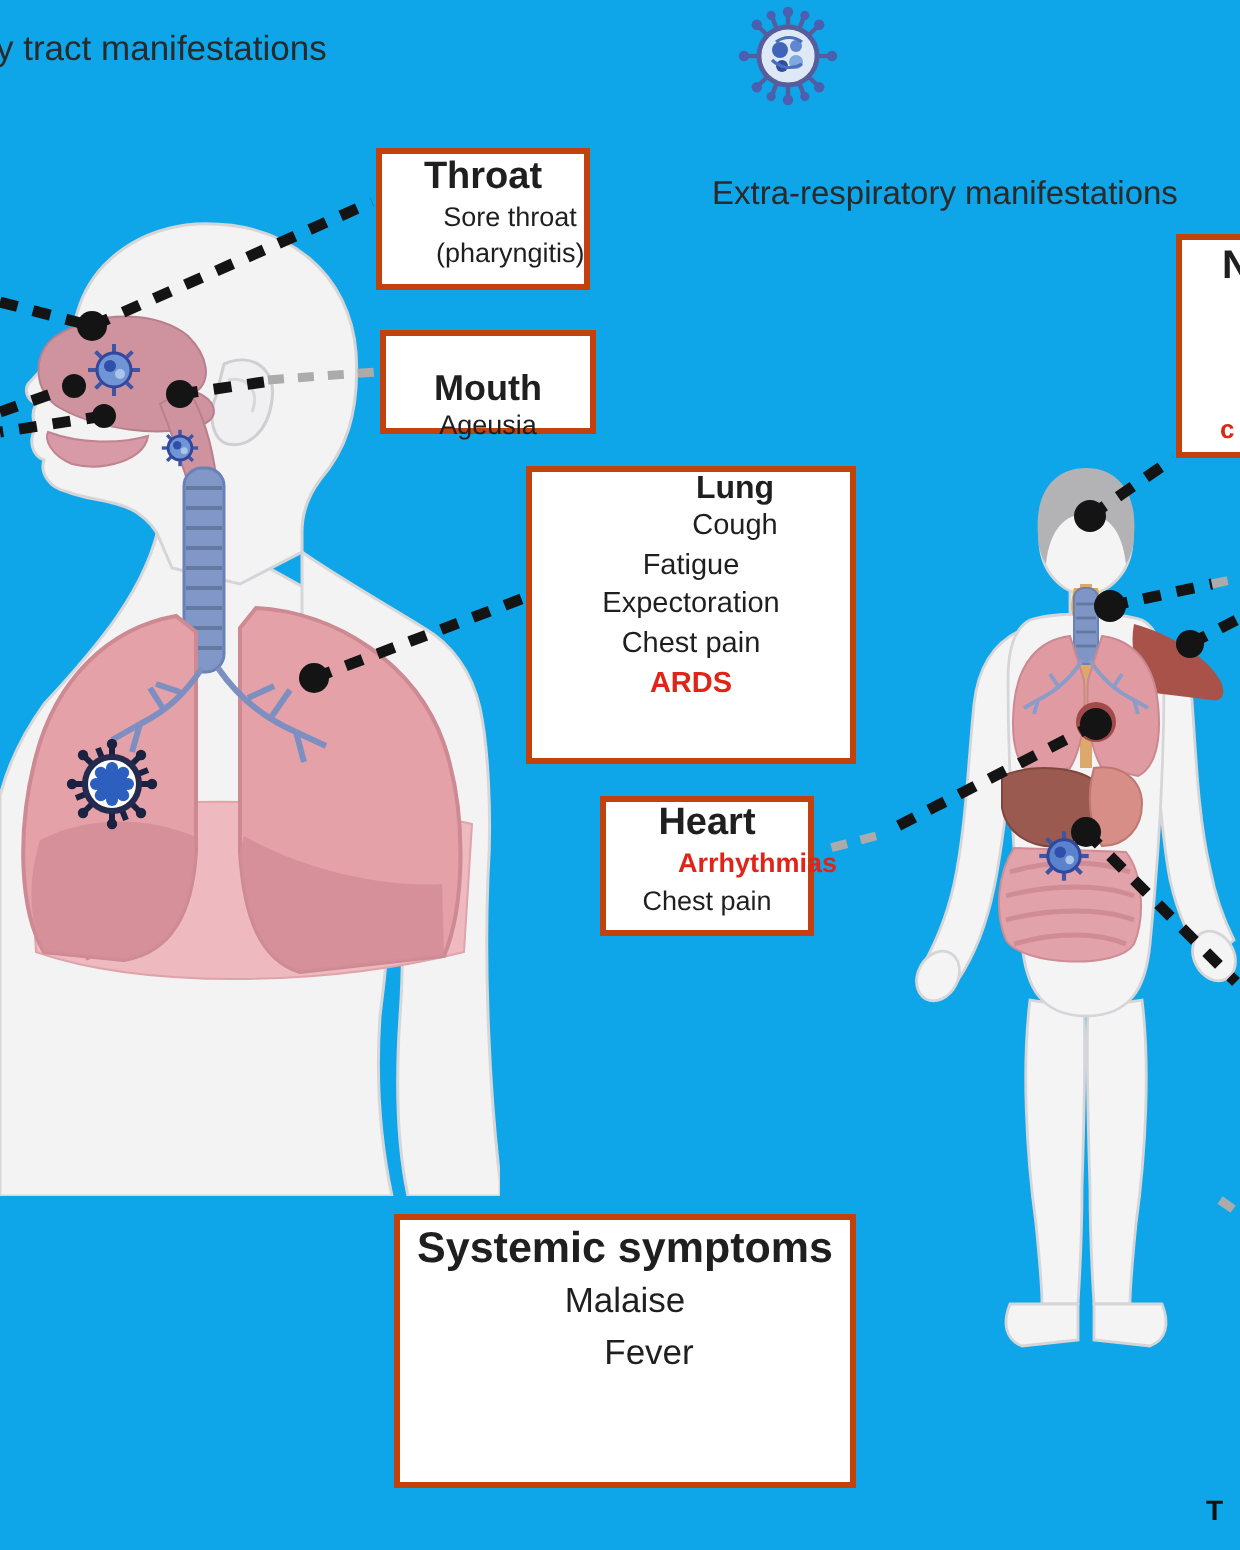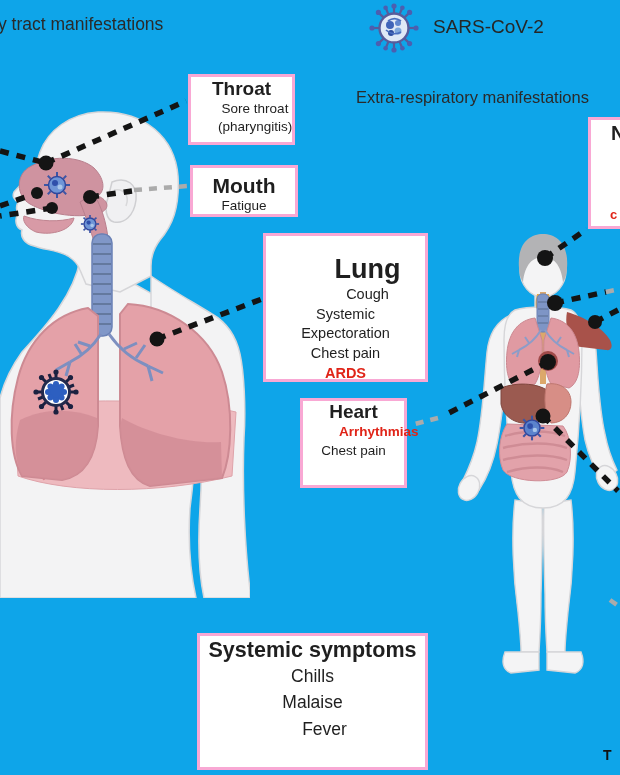--- a/index.html
+++ b/index.html
@@ -3,36 +3,36 @@
 <meta charset="utf-8">
 <style>
   html,body{margin:0;padding:0;background:#fff;}
   #canvas{position:relative;width:620px;height:775px;overflow:hidden;background:#0ea5e9;
           font-family:Liberation Sans, sans-serif;color:#1f1f1f;}
   .hdr{position:absolute;white-space:nowrap;color:#2a2a2a;}
   #left-header{left:-2px;top:14px;font-size:17.5px;}
   #virus-label{left:433px;top:16px;font-size:19px;color:#262626;}
   #right-header{left:356px;top:88px;font-size:16.5px;}
   #caption-t{left:603px;top:747px;font-size:14px;font-weight:700;color:#111;}
-  .box{position:absolute;background:#fff;border:3px solid #f9a8d4;box-sizing:border-box;
+  .box{position:absolute;background:#fff;border:3px solid #c2410c;box-sizing:border-box;
        text-align:center;z-index:5;}
   .box .t{font-weight:700;}
   #box-throat{left:188px;top:74px;width:107px;height:71px;}
   #box-throat .t{font-size:19px;margin-top:1px;}
   #box-throat .l{font-size:13.5px;line-height:1.32;padding-left:27px;}
   #box-mouth{left:190px;top:165px;width:108px;height:52px;}
-  #box-mouth .t{font-size:21px;margin-top:6px;}
+  #box-mouth .t{font-size:18px;margin-top:16px;}
   #box-mouth .l{font-size:13.5px;}
   #box-lung{left:263px;top:233px;width:165px;height:149px;}
-  #box-lung .t{font-size:27px;margin-top:18px;padding-left:44px;}
+  #box-lung .t{font-size:16px;margin-top:0;padding-left:44px;}
   #box-lung .l{font-size:14.5px;line-height:1.36;}
-  #box-heart{left:300px;top:398px;width:107px;height:90px;}
+  #box-heart{left:300px;top:398px;width:107px;height:70px;}
   #box-heart .t{font-size:19px;}
   #box-heart .l{font-size:13.5px;line-height:1.4;}
-  #box-systemic{left:197px;top:607px;width:231px;height:137px;margin-top:26px;}
+  #box-systemic{left:197px;top:607px;width:231px;height:137px;}
   #box-systemic .t{font-size:21.5px;margin-top:2px;}
   #box-systemic .l{font-size:17.5px;line-height:1.5;}
   #box-partial{left:588px;top:117px;width:70px;height:112px;}
   #box-partial .pn{position:absolute;left:20px;top:2px;font-size:20px;font-weight:700;}
   #box-partial .pc{position:absolute;left:19px;top:87px;font-size:13px;font-weight:700;}
   svg{position:absolute;}
   #fig-left{left:0;top:108px;z-index:1;}
   #fig-right{left:455px;top:232px;z-index:1;}
   #top-virus{left:366px;top:1px;z-index:2;}
   #connectors{left:0;top:0;z-index:3;}
@@ -313,53 +313,51 @@
       <circle cx="157" cy="339" r="7.5"></circle>
       <circle cx="545" cy="258" r="8"></circle>
       <circle cx="555" cy="303" r="8"></circle>
       <circle cx="595" cy="322" r="7"></circle>
       <circle cx="548" cy="362" r="8"></circle>
       <circle cx="543" cy="416" r="7.5"></circle>
     </g>
   </svg>
 
   <div class="hdr" id="left-header">y tract manifestations</div>
-  <div class="hdr" id="virus-label">SARS-CoV-2</div>
   <div class="hdr" id="right-header">Extra-respiratory manifestations</div>
   <div class="hdr" id="caption-t">T</div>
 
   <div class="box" id="box-throat">
     <div class="t">Throat</div>
     <div class="l" style="color: rgb(31, 31, 31); font-weight: 400;">Sore throat</div>
     <div class="l" style="color: rgb(31, 31, 31); font-weight: 400;">(pharyngitis)</div>
   </div>
 
   <div class="box" id="box-mouth">
     <div class="t">Mouth</div>
-    <div class="l" style="color: rgb(31, 31, 31); font-weight: 400;">Fatigue</div>
+    <div class="l" style="color: rgb(31, 31, 31); font-weight: 400;">Ageusia</div>
   </div>
 
   <div class="box" id="box-lung">
     <div class="t">Lung</div>
     <div class="l" style="color: rgb(31, 31, 31); font-weight: 400; margin-left: 44px;">Cough</div>
-    <div class="l" style="color: rgb(31, 31, 31); font-weight: 400;">Systemic</div>
+    <div class="l" style="color: rgb(31, 31, 31); font-weight: 400;">Fatigue</div>
     <div class="l" style="color: rgb(31, 31, 31); font-weight: 400;">Expectoration</div>
     <div class="l" style="color: rgb(31, 31, 31); font-weight: 400;">Chest pain</div>
     <div class="l" style="color: rgb(224, 36, 24); font-weight: 700;">ARDS</div>
   </div>
 
   <div class="box" id="box-heart">
     <div class="t">Heart</div>
     <div class="l" style="color: rgb(224, 36, 24); font-weight: 700; padding-left: 36px;">Arrhythmias</div>
     <div class="l" style="color: rgb(31, 31, 31); font-weight: 400;">Chest pain</div>
   </div>
 
   <div class="box" id="box-systemic">
     <div class="t">Systemic symptoms</div>
-    <div class="l" style="color: rgb(31, 31, 31); font-weight: 400;">Chills</div>
     <div class="l" style="color: rgb(31, 31, 31); font-weight: 400;">Malaise</div>
     <div class="l" style="color: rgb(31, 31, 31); font-weight: 400; padding-left: 24px;">Fever</div>
   </div>
 
   <div class="box" id="box-partial">
     <div class="pn">N</div>
     <div class="pc" style="color: rgb(224, 36, 24);">c</div>
   </div>
 
 </div>

